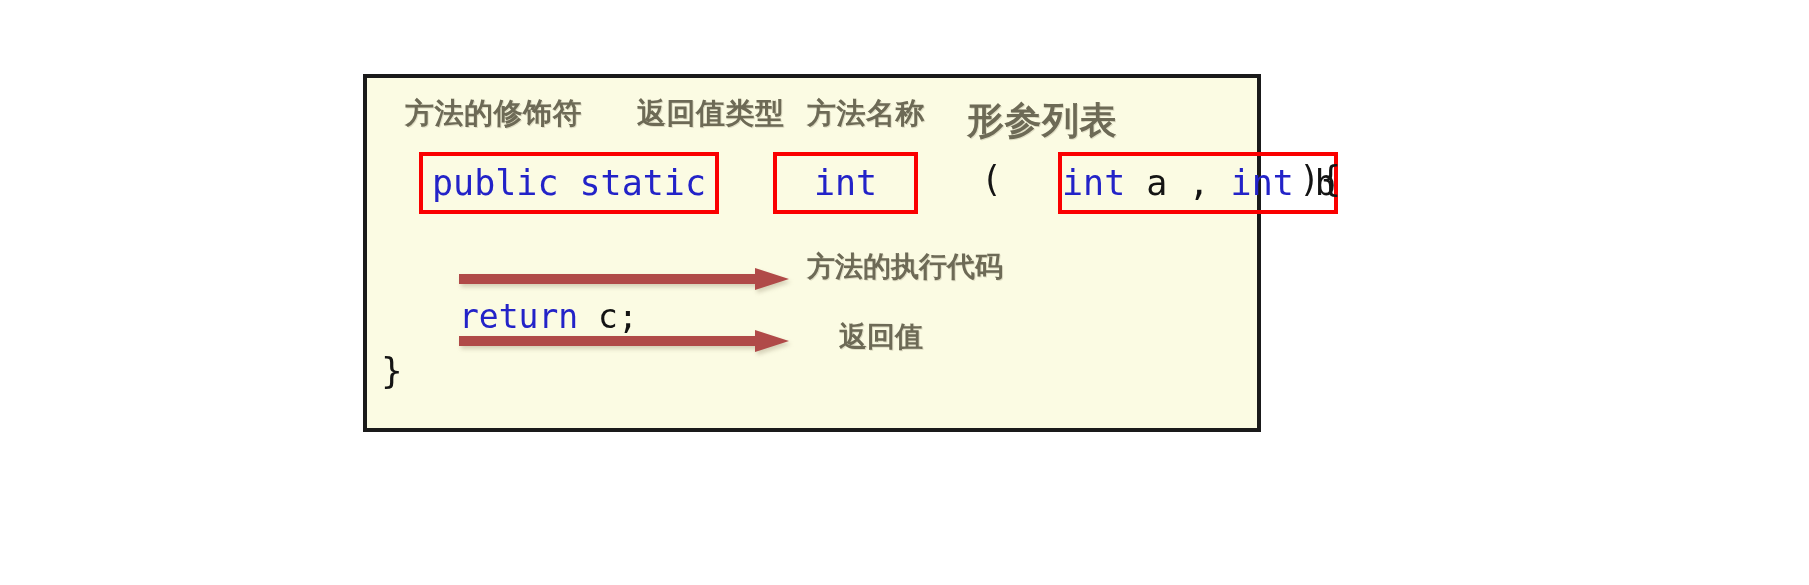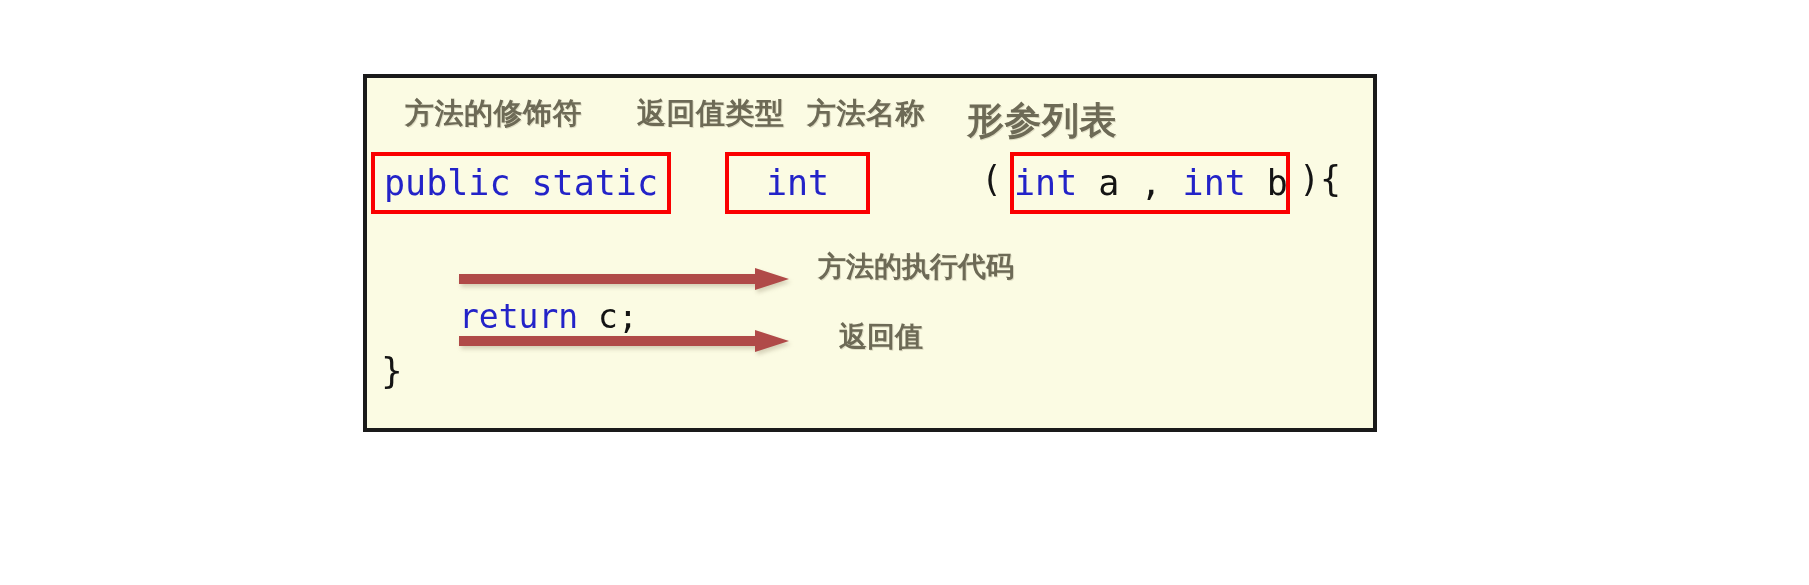--- a/index.html
+++ b/index.html
@@ -13,21 +13,21 @@
     position: relative;
     font-family: "Liberation Sans", sans-serif;
     overflow: hidden;
   }
 
   
   #diagram-frame {
     position: absolute;
     left: 363px;
     top: 74px;
-    width: 1014px;
+    width: 898px;
     height: 358px;
     background: #fbfbe3;
     border: 4px solid #1a1a1a;
     box-sizing: border-box;
   }
 
   
   .label-row {
     position: absolute;
     left: 0;
@@ -71,20 +71,21 @@
   .mname  { color: #1f7d86; }
   .punct  { color: #141414; }
 
   .redbox {
     border: 4px solid #fa0000;
     box-sizing: border-box;
     display: flex;
     align-items: center;
     justify-content: center;
     height: 62px;
+    margin-left: 48px;
   }
 
   #box-modifier {
     position: absolute;
     left: 4px;
     width: 300px;
   }
   #box-rettype {
     position: absolute;
     left: 358px;
@@ -137,21 +138,21 @@
   
   .arrow-note {
     position: absolute;
     color: #6d6a56;
     font-family: "DejaVu Serif", "Liberation Serif", serif;
     font-size: 28px;
     font-weight: 700;
     white-space: nowrap;
     text-shadow: 1px 1px 0 rgba(120,110,80,0.20);
   }
-  #note-body   { left: 451px; top: 170px; }
+  #note-body   { left: 440px; top: 170px; }
   #note-return { left: 452px; top: 240px; margin-left: 20px; }
 </style>
 </head>
 <body>
 
 <div id="diagram-frame">
 
   <div class="label-row">
     <div class="cn-label" id="label-modifier">方法的修饰符</div>
     <div class="cn-label" id="label-methodname">方法名称</div>

